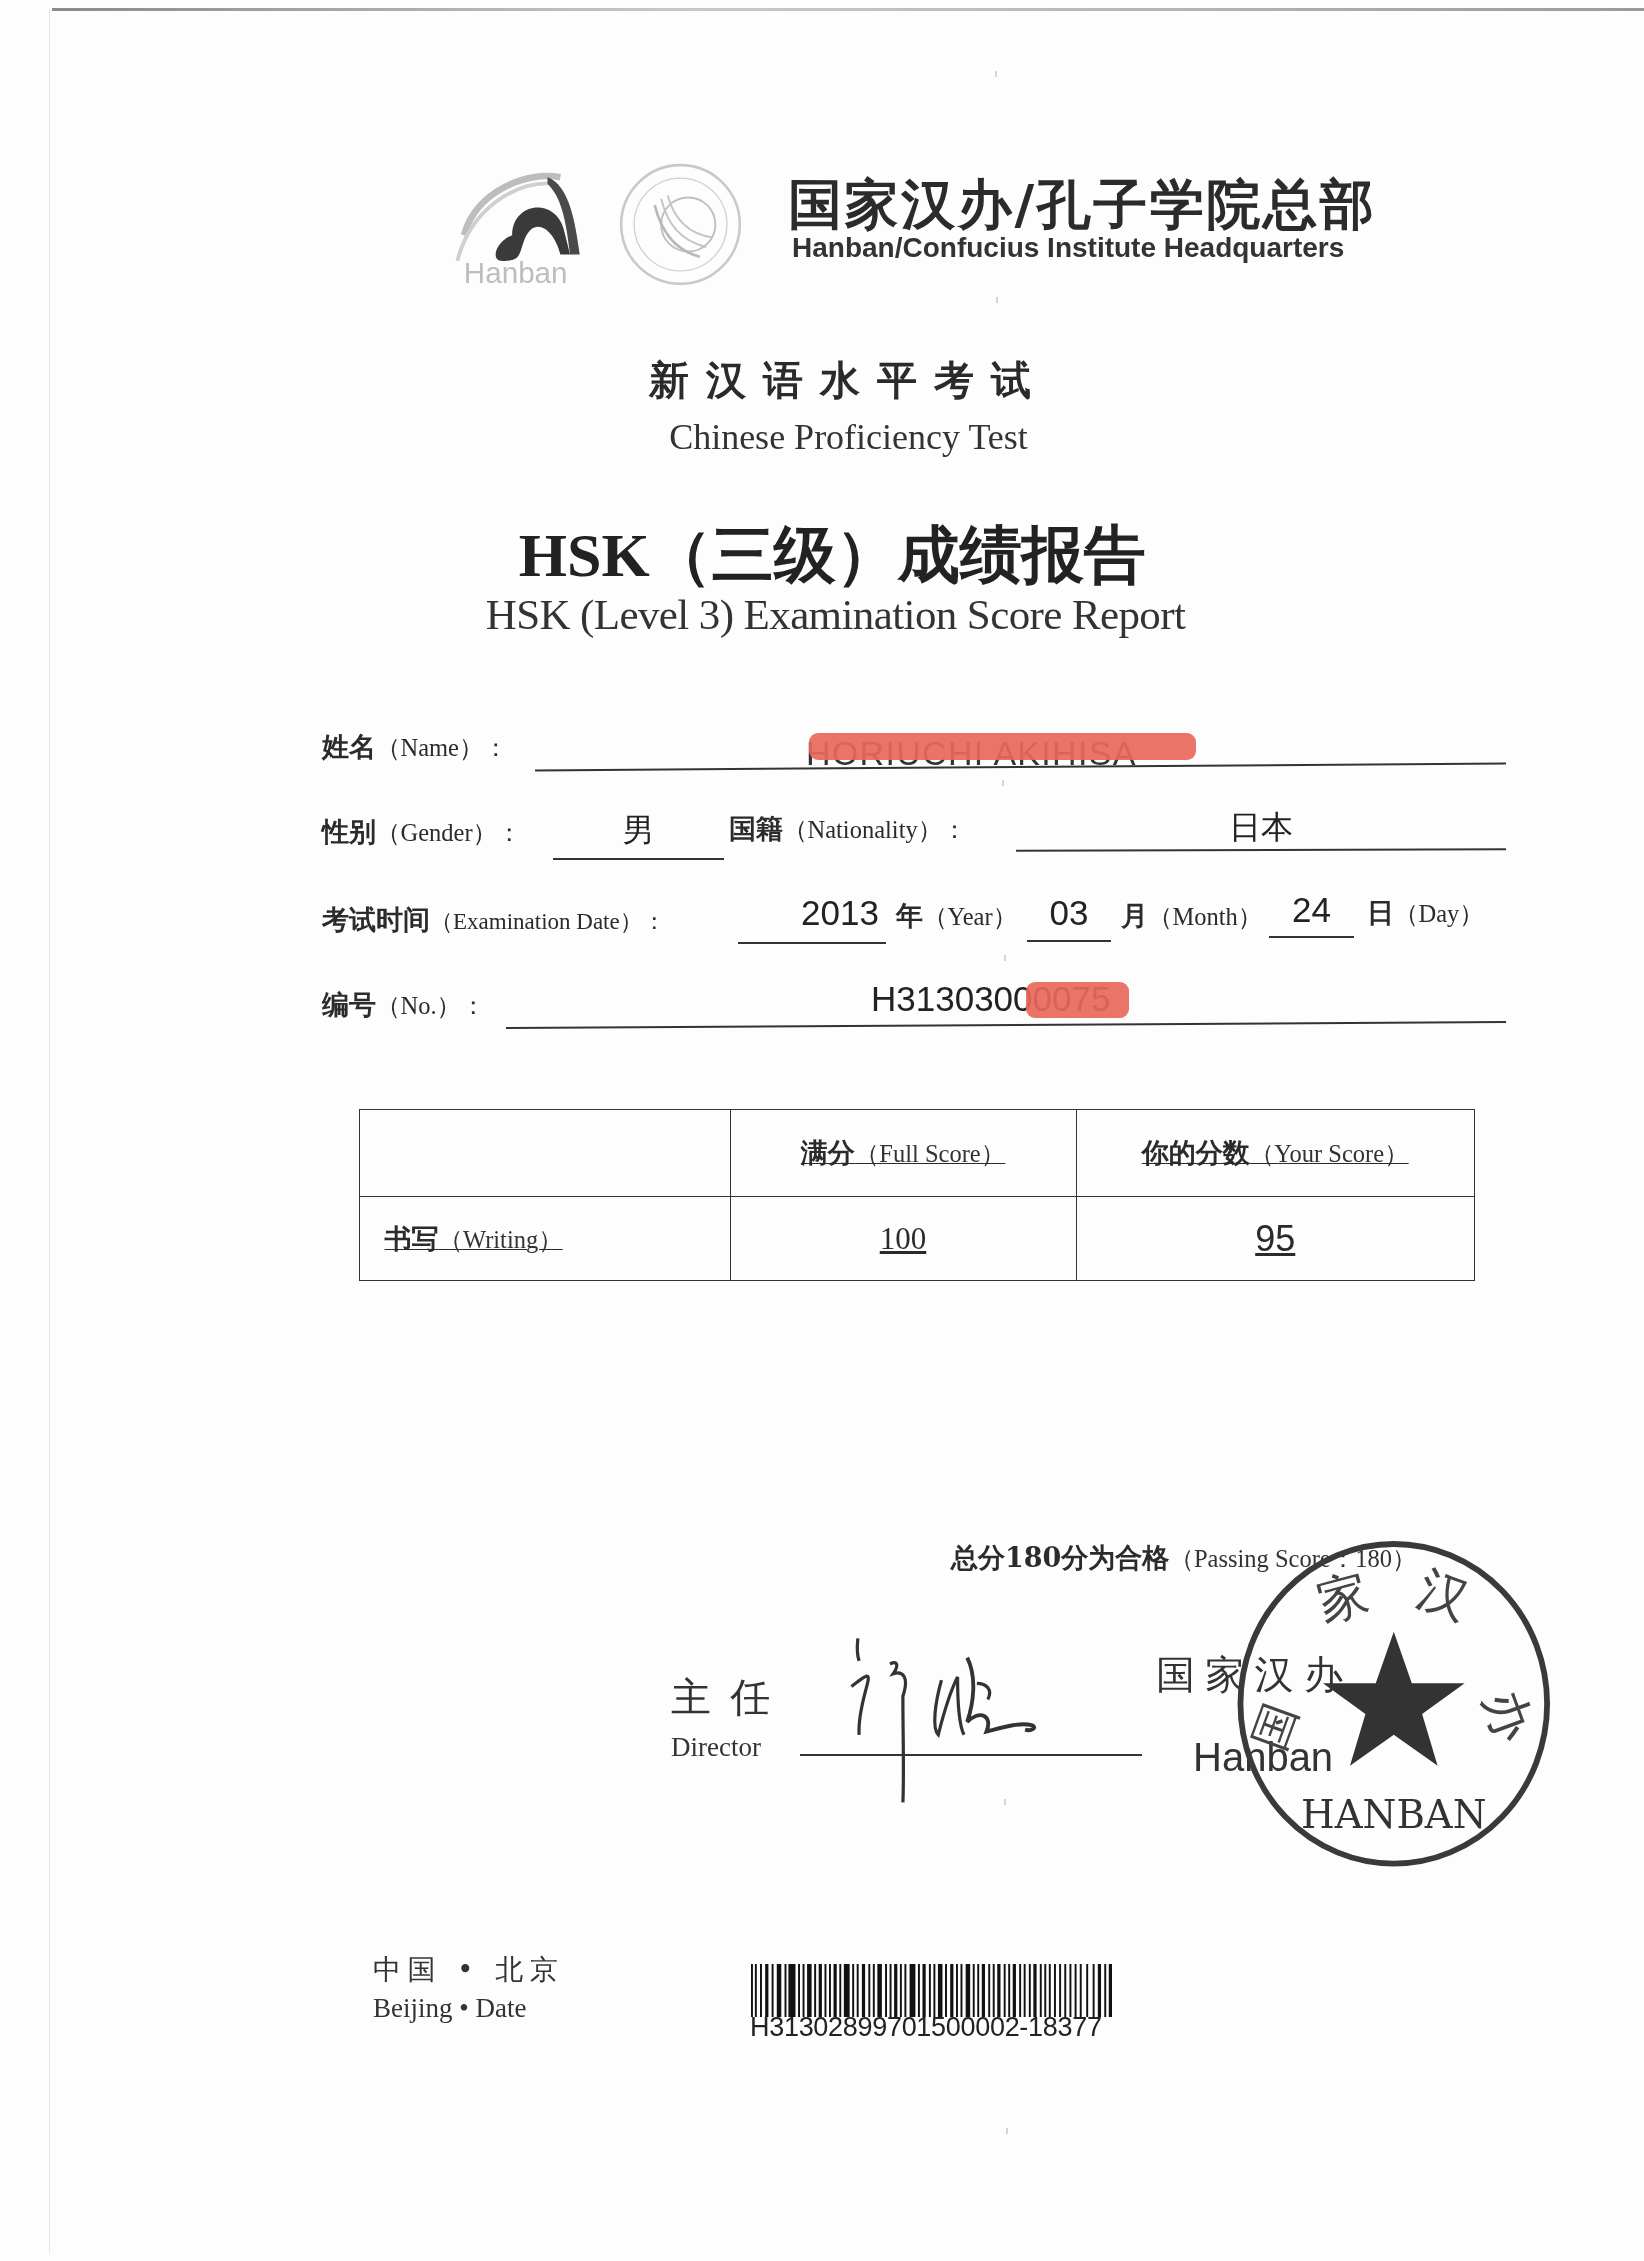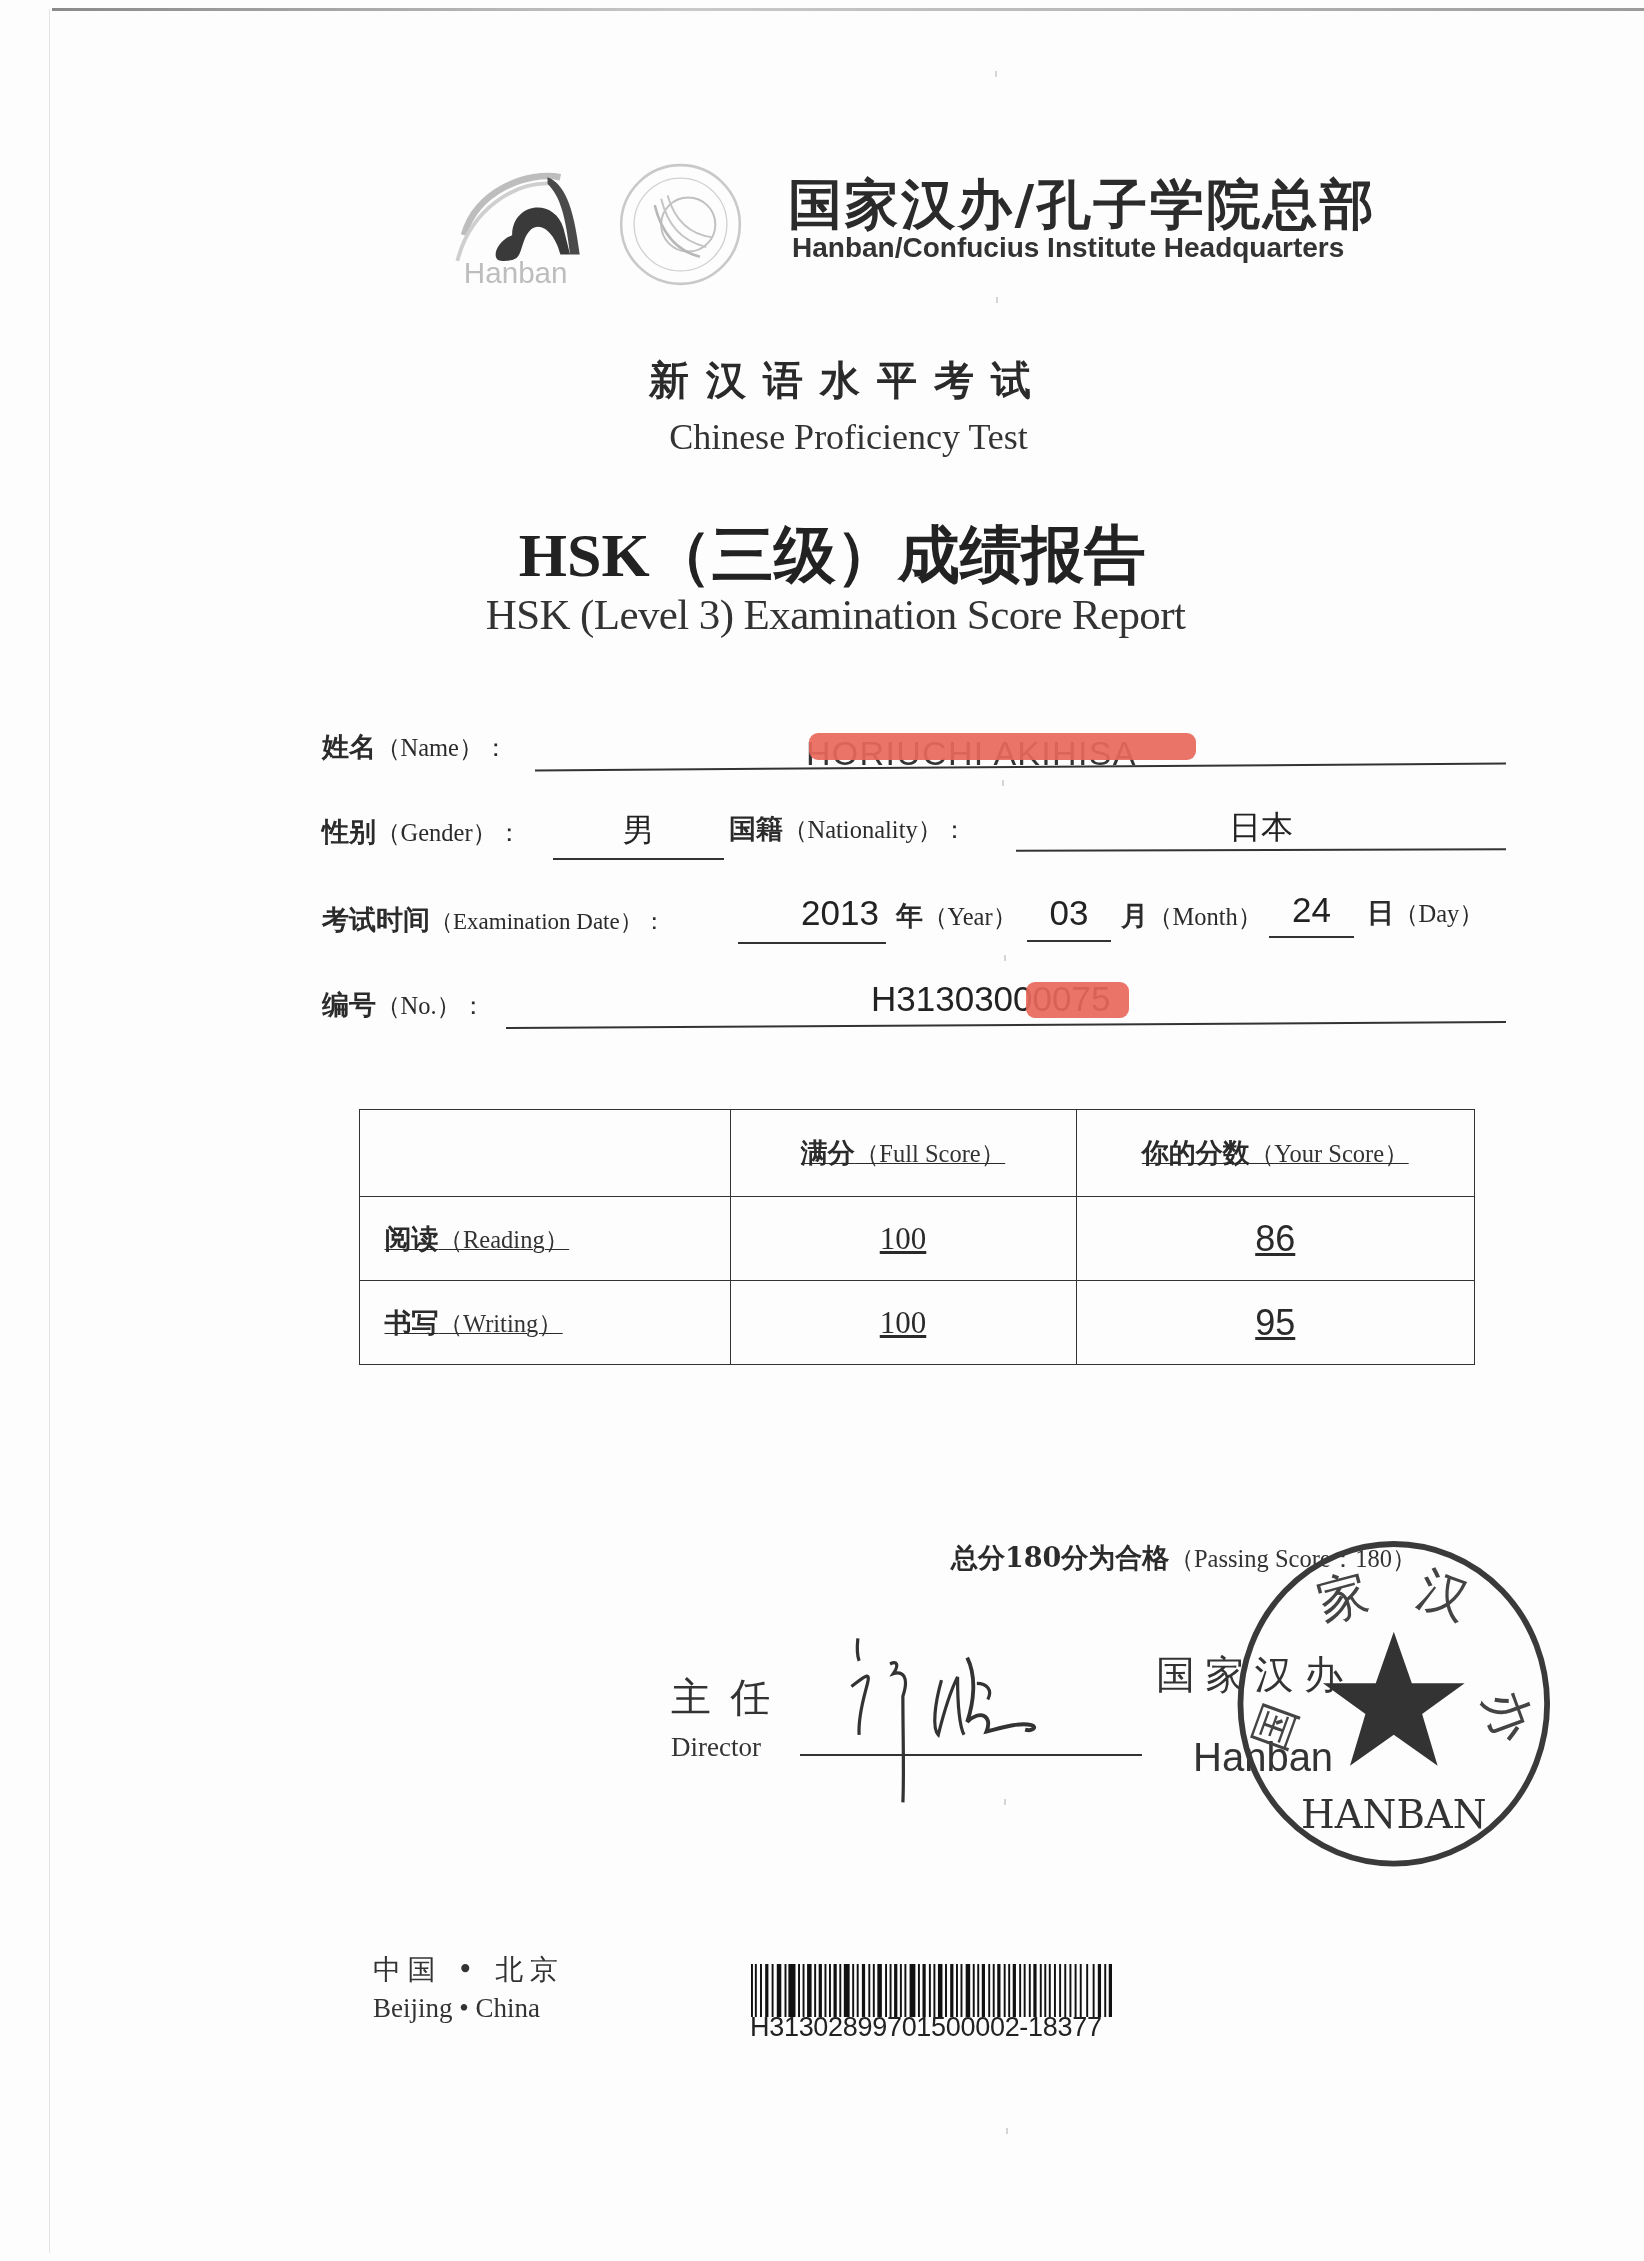--- a/index.html
+++ b/index.html
@@ -142,25 +142,20 @@
 <div class="abs uline" style="left:506px; top:1024px; width:1000px; transform:rotate(-0.35deg);"></div>
 
 <table class="scores">
   <tbody>
       <tr class="head">
     <td class="c0"></td>
     <td class="hc"><span class="tcn">满分</span><span class="ten">（Full Score）</span></td>
     <td class="hc"><span class="tcn">你的分数</span><span class="ten">（Your Score）</span></td>
   </tr>
   <tr>
-    <td class="c0"><span class="tcn">阅读</span><span class="ten">（Reading）</span></td>
-    <td class="c1">100</td>
-    <td class="c2">86</td>
-  </tr>
-  <tr>
     <td class="c0"><span class="tcn">书写</span><span class="ten">（Writing）</span></td>
     <td class="c1">100</td>
     <td class="c2">95</td>
   </tr>
 </tbody>
   </table>
 
 <div class="abs passing">
   <span class="tcn">总分180分为合格</span><span class="ten">（Passing Score：180）</span>
 </div>
@@ -182,21 +177,21 @@
   <ellipse cx="262" cy="262" rx="238" ry="248" stroke="#3a3a3a" stroke-width="9" fill="none"></ellipse>
   <polygon points="262,150 290,230 372,230 306,278 330,358 262,310 194,358 218,278 152,230 234,230" fill="#333"></polygon>
   <text x="145" y="125" font-family="DejaVu Serif, serif" font-size="78" fill="#444" transform="rotate(-15 180 100)">家</text>
   <text x="300" y="120" font-family="DejaVu Serif, serif" font-size="78" fill="#444" transform="rotate(20 340 95)">汉</text>
   <text x="410" y="300" font-family="DejaVu Serif, serif" font-size="78" fill="#444" transform="rotate(70 440 270)">办</text>
   <text x="40" y="330" font-family="DejaVu Serif, serif" font-size="70" fill="#444" transform="rotate(-70 70 300)">国</text>
   <text x="262" y="455" text-anchor="middle" font-family="DejaVu Serif, serif" font-size="60" fill="#333">HANBAN</text>
 </svg>
 
 <div class="abs loc-cn">中国 • 北京</div>
-<div class="abs loc-en">Beijing • China</div>
+<div class="abs loc-en">Beijing • Date</div>
 <svg class="abs barcode" viewBox="0 0 560 82" preserveAspectRatio="none">
   <g fill="#111">
     <rect x="0" y="0" width="3" height="82"></rect>
       <rect x="6" y="0" width="3" height="82"></rect>
       <rect x="14" y="0" width="3" height="82"></rect>
     <rect x="22" y="0" width="5" height="82"></rect>
       <rect x="32" y="0" width="3" height="82"></rect>
       <rect x="40" y="0" width="7" height="82"></rect>
     <rect x="52" y="0" width="3" height="82"></rect>
       <rect x="58" y="0" width="11" height="82"></rect>

